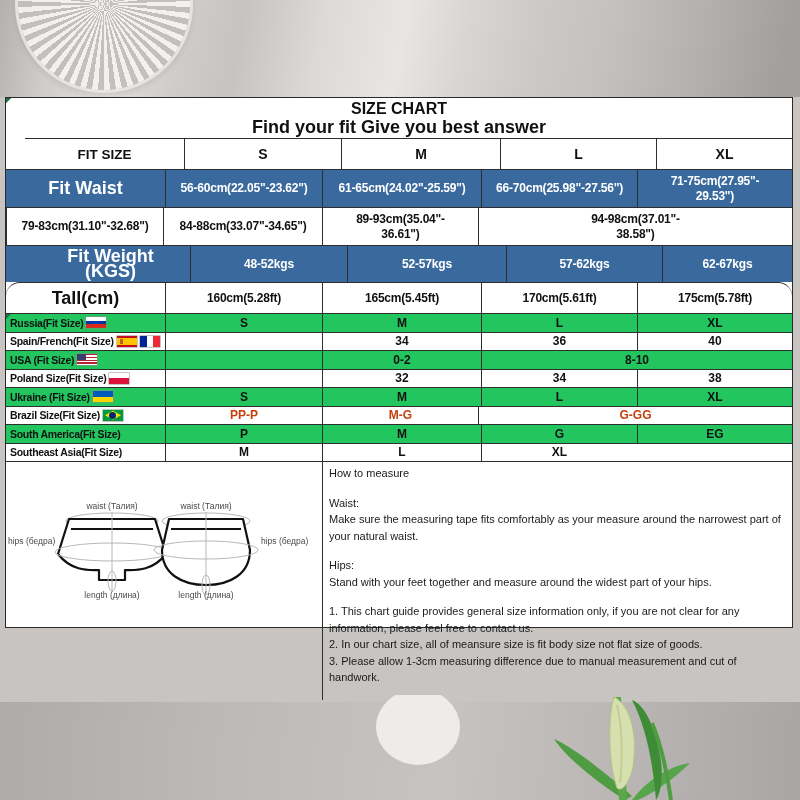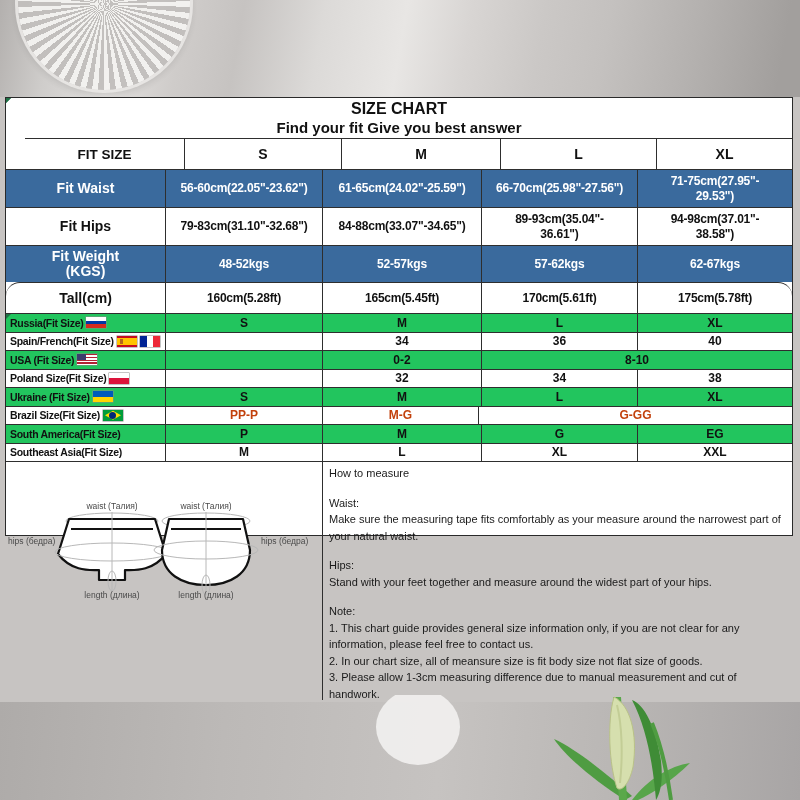--- a/index.html
+++ b/index.html
@@ -22,42 +22,42 @@
     box-shadow:0 0 0 3px #e8e6e4, 0 4px 10px rgba(0,0,0,.15);
     opacity:.95;
   }
   .bg-bottom{
     position:absolute;left:0;top:702px;width:800px;height:98px;
     background:linear-gradient(95deg,#aeaba9 0%,#bcb9b7 28%,#c6c3c1 55%,#bab7b5 76%,#a8a5a5 100%);
   }
   .plant{position:absolute;left:370px;top:695px;width:430px;height:105px;}
   
   .sheet{
-    position:absolute;left:5px;top:97px;width:788px;height:439px;
+    position:absolute;left:5px;top:97px;width:788px;height:531px;
     background:#fff;border:1.5px solid #2a2a2a;box-sizing:border-box;z-index:2;
     color:#111;
   }
   .row{display:flex;border-top:1.5px solid #2e2e2e;box-sizing:border-box;}
   .row:first-child{border-top:none;}
   .cell{box-sizing:border-box;display:flex;align-items:center;justify-content:center;overflow:hidden;position:relative;}
   .c0{width:159px;}
   .c1{width:157px;border-left:1.5px solid #2e2e2e;}
   .c2{width:159px;border-left:1.5px solid #2e2e2e;}
   .c3{width:156px;border-left:1.5px solid #2e2e2e;}
   .c4{flex:1;border-left:1.5px solid #2e2e2e;}
   .titlerow{height:40px;flex-direction:column;align-items:center;justify-content:center;border-top:none;position:relative;}
   .t1{font-size:16px;font-weight:bold;line-height:19px;}
-  .t2{font-size:15px;font-weight:bold;line-height:19px;}
+  .t2{font-size:18px;font-weight:bold;line-height:19px;}
   .hdr{height:31px;margin-left:19px;}
   .hdr .cell{font-weight:bold;font-size:14px;}
   .hdr .c0{font-size:13.5px;}
   .mrow{height:38px;}
-  .mrow2{height:37px;}
+  .mrow2{height:37px;padding-left:25px;}
   .trow{height:31px;border-radius:14px;}
-  .mlabel{font-weight:bold;font-size:14px;white-space:pre-line;text-align:center;line-height:15px;}
+  .mlabel{font-weight:bold;font-size:18px;white-space:pre-line;text-align:center;line-height:15px;}
   .mval{font-weight:bold;font-size:12px;letter-spacing:-0.2px;white-space:pre-line;text-align:center;line-height:15px;}
   .blue{background:#3a6a9d;color:#fff;}
   .crow{height:18.5px;}
   .crow.alt{background:#22c55e;}
   .clabel{justify-content:flex-start;padding-left:4px;gap:3px;}
   .clabel-text{font-weight:bold;font-size:10.5px;letter-spacing:-0.3px;white-space:nowrap;}
   .cval{font-weight:bold;font-size:12px;}
   .red .cval{color:#c2410c;}
   
   .flag{width:20px;height:11px;display:inline-block;position:relative;flex:0 0 auto;
@@ -125,21 +125,20 @@
   <div class="row mrow blue">
     <div class="cell c0 mlabel">Fit Waist</div>
     <div class="cell c1 mval">56-60cm(22.05"-23.62")</div>
     <div class="cell c2 mval">61-65cm(24.02"-25.59")</div>
     <div class="cell c3 mval">66-70cm(25.98"-27.56")</div>
     <div class="cell c4 mval">71-75cm(27.95"-
 29.53")</div>
   </div>
 
   <div class="row mrow">
-    <div class="cell c0 mlabel">Fit Hips</div>
     <div class="cell c1 mval">79-83cm(31.10"-32.68")</div>
     <div class="cell c2 mval">84-88cm(33.07"-34.65")</div>
     <div class="cell c3 mval">89-93cm(35.04"-
 36.61")</div>
     <div class="cell c4 mval">94-98cm(37.01"-
 38.58")</div>
   </div>
 
   <div class="row mrow2 blue">
     <div class="cell c0 mlabel">Fit Weight
@@ -241,21 +240,20 @@
     <div class="cell c4 cval">EG</div>
   </div>
 
   <div class="row crow">
     <div class="cell c0 clabel">
       <span class="clabel-text">Southeast Asia(Fit Size)</span>
     </div>
     <div class="cell c1 cval">M</div>
     <div class="cell c2 cval">L</div>
     <div class="cell c3 cval">XL</div>
-    <div class="cell c4 cval">XXL</div>
   </div>
 
   <div class="row brow">
     <div class="diagcell">
       <svg width="316" height="237" viewBox="0 0 316 237">
 
         <g>
           <ellipse cx="106" cy="59" rx="46" ry="8" fill="none" stroke="#b8b8b8" stroke-width="1"></ellipse>
           <path d="M63,57 L149,57 L160,92 C146,110 128,108 119,108 L119,118 L93,118 L93,108
                    C84,108 66,110 52,92 Z" fill="#fff" stroke="#111" stroke-width="2.2" stroke-linejoin="round"></path>
@@ -284,20 +282,19 @@
     <div class="htmcell">
       <span class="marker"></span>
       <div>How to measure</div>
       <div class="gap"></div>
       <div>Waist:</div>
       <div>Make sure the measuring tape fits comfortably as your measure around the narrowest part of your natural waist.</div>
       <div class="gap"></div>
       <div>Hips:</div>
       <div>Stand with your feet together and measure around the widest part of your hips.</div>
       <div class="gap"></div>
-      <div>Note:</div>
       <div>1. This chart guide provides general size information only, if you are not clear for any information, please feel free to contact us.</div>
       <div>2. In our chart size, all of meansure size is fit body size not flat size of goods.</div>
       <div>3. Please allow 1-3cm measuring difference due to manual measurement and cut of handwork.</div>
     </div>
   </div>
 
 </div>
 
 </body></html>

